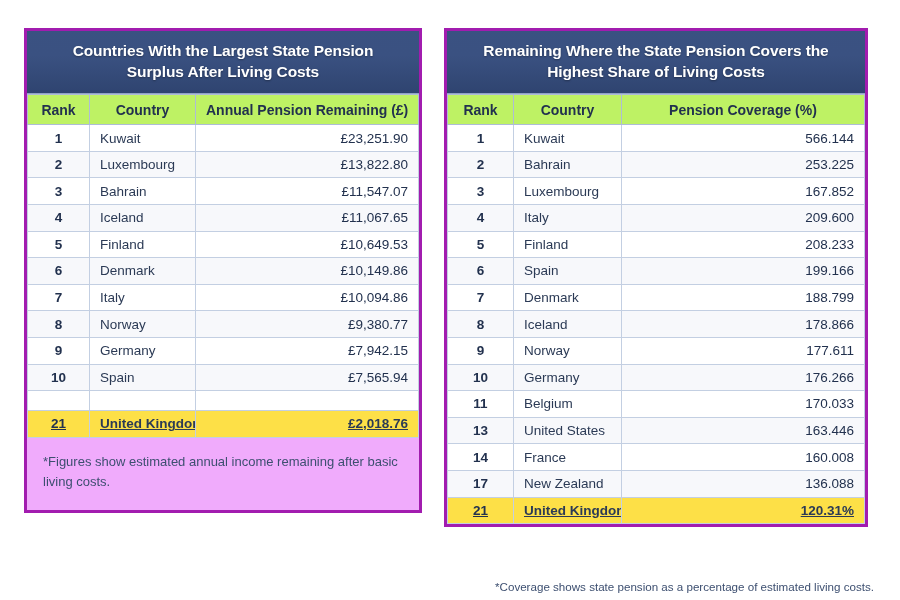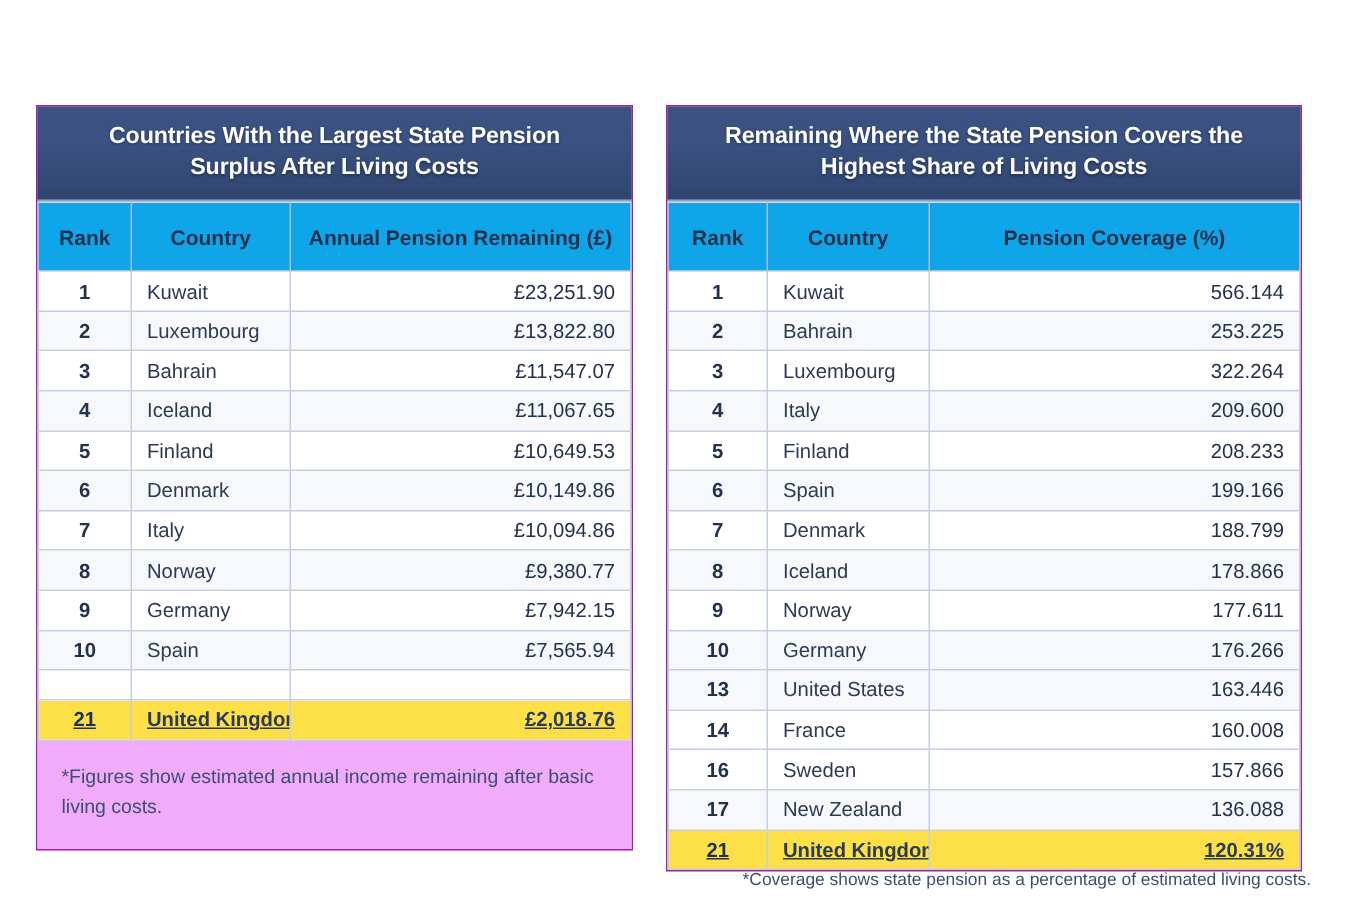--- a/index.html
+++ b/index.html
@@ -18,23 +18,22 @@
   .canvas {
     position: relative;
     width: 900px;
     height: 600px;
   }
 
   
   .panel {
     position: absolute;
     box-sizing: border-box;
-    border: 1px solid #a21caf;
+    border: 3px solid #a21caf;
     background: #ffffff;
-    margin-top: 42px;
   }
   .panel-left {
     left: 24px;
     top: 28px;
     width: 398px;
   }
   .panel-right {
     left: 444px;
     top: 28px;
     width: 424px;
@@ -63,25 +62,25 @@
   table.tbl th, table.tbl td {
     border: 1px solid #c3cfe2;
     font-size: 13.5px;
     height: 26.6px;
     padding: 0 10px;
     box-sizing: border-box;
     white-space: nowrap;
     overflow: hidden;
   }
   table.tbl thead th {
-    background: #0ea5e9;
+    background: #bef264;
     color: #22314e;
     font-weight: bold;
     font-size: 14px;
-    height: 46px;
+    height: 30px;
     border-color: #aebcd6;
     text-align: center;
   }
   thead th.col-rank { text-align: center; }
   thead th.col-country { text-align: center; }
   thead th.col-value { text-align: center; }
 
   td.c-rank {
     text-align: center;
     font-weight: bold;
@@ -234,21 +233,21 @@
           <td class="c-value">566.144</td>
         </tr>
         <tr class="even">
           <td class="c-rank">2</td>
           <td class="c-country">Bahrain</td>
           <td class="c-value">253.225</td>
         </tr>
         <tr class="odd">
           <td class="c-rank">3</td>
           <td class="c-country">Luxembourg</td>
-          <td class="c-value">322.264</td>
+          <td class="c-value">167.852</td>
         </tr>
         <tr class="even">
           <td class="c-rank">4</td>
           <td class="c-country">Italy</td>
           <td class="c-value">209.600</td>
         </tr>
         <tr class="odd">
           <td class="c-rank">5</td>
           <td class="c-country">Finland</td>
           <td class="c-value">208.233</td>
@@ -271,34 +270,34 @@
         <tr class="odd">
           <td class="c-rank">9</td>
           <td class="c-country">Norway</td>
           <td class="c-value">177.611</td>
         </tr>
         <tr class="even">
           <td class="c-rank">10</td>
           <td class="c-country">Germany</td>
           <td class="c-value">176.266</td>
         </tr>
+        <tr class="odd">
+          <td class="c-rank">11</td>
+          <td class="c-country">Belgium</td>
+          <td class="c-value">170.033</td>
+        </tr>
         <tr class="even">
           <td class="c-rank">13</td>
           <td class="c-country">United States</td>
           <td class="c-value">163.446</td>
         </tr>
         <tr class="odd">
           <td class="c-rank">14</td>
           <td class="c-country">France</td>
           <td class="c-value">160.008</td>
-        </tr>
-        <tr class="odd">
-          <td class="c-rank">16</td>
-          <td class="c-country">Sweden</td>
-          <td class="c-value">157.866</td>
         </tr>
         <tr class="even">
           <td class="c-rank">17</td>
           <td class="c-country">New Zealand</td>
           <td class="c-value">136.088</td>
         </tr>
         <tr class="hl">
           <td class="c-rank">21</td>
           <td class="c-country">United Kingdom</td>
           <td class="c-value">120.31%</td>

